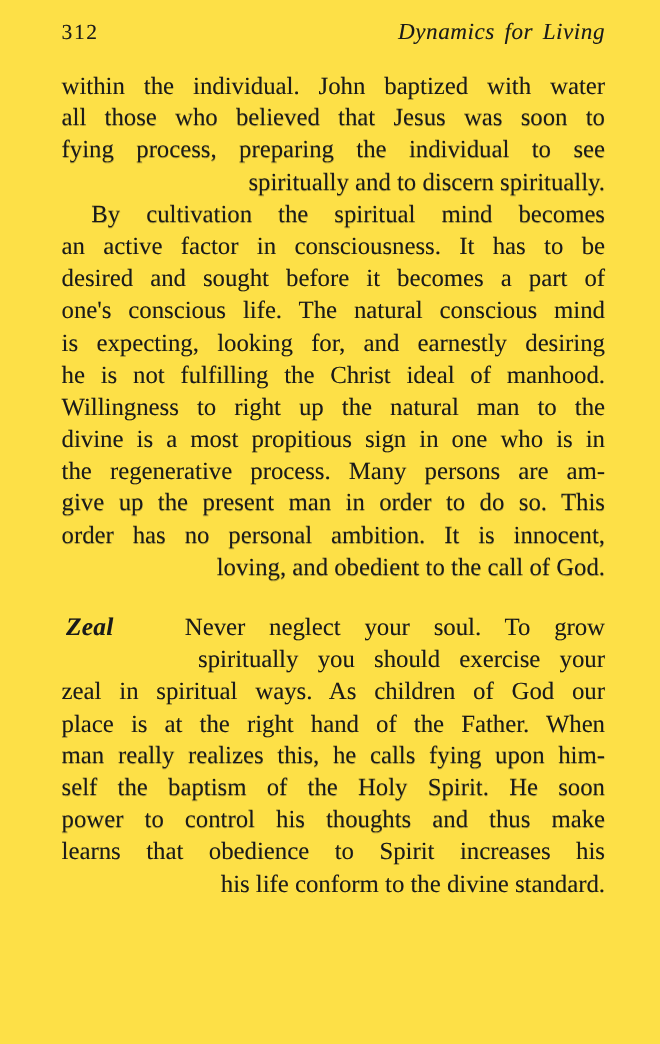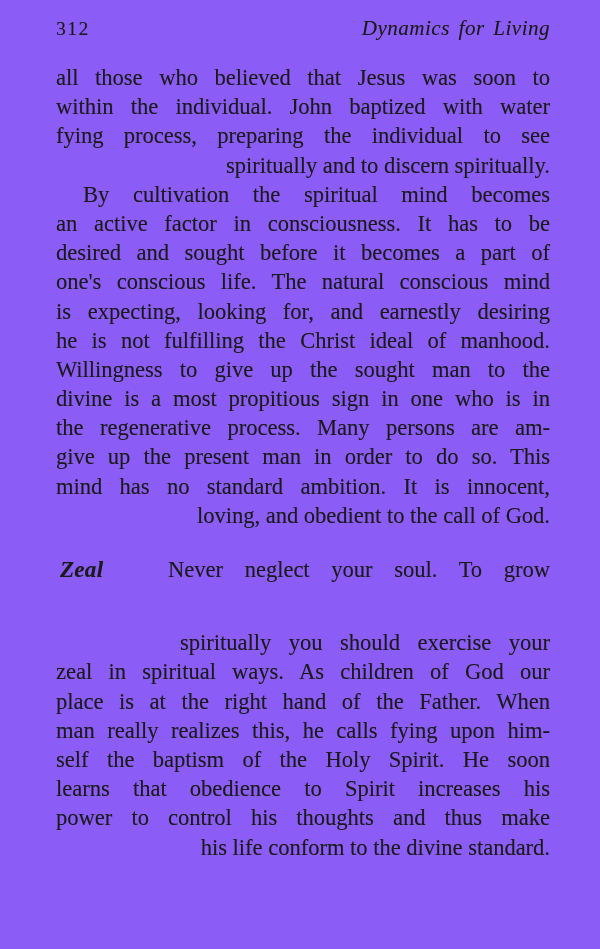--- a/index.html
+++ b/index.html
@@ -5,21 +5,21 @@
   * { margin: 0; padding: 0; box-sizing: border-box; }
   html, body {
     width: 600px;
     background: #fdfdfb;
     font-family: "Liberation Serif", "DejaVu Serif", serif;
   }
   .page {
     position: relative;
     width: 600px;
     height: 949px;
-    background: #8b5cf6;
+    background: #fde047;
     color: #1a1a1a;
     padding: 16px 50px 0 56px;
     overflow: hidden;
     text-shadow: 0.2px 0.3px 0.4px rgba(25,25,25,0.35);
   }
   .running-header {
     display: flex;
     justify-content: space-between;
     align-items: baseline;
     height: 26px;
@@ -55,63 +55,63 @@
     position: absolute;
     left: 4px;
     top: 0;
     font-weight: bold;
     font-style: italic;
     font-size: 23px;
     line-height: 29.2px;
     letter-spacing: 0.3px;
   }
   .wrap1 { margin-left: 112px; }
-  .wrap2 { margin-left: 124px; margin-top: 44px; }
+  .wrap2 { margin-left: 124px; }
 </style>
 </head>
 <body>
 
 <div class="page">
 
   <div class="running-header">
     <span class="pagenum">312</span>
     <span class="booktitle">Dynamics for Living</span>
   </div>
 
   <div class="content">
 
     <div class="para">
+      <div class="line j">within the individual. John baptized with water</div>
       <div class="line j">all those who believed that Jesus was soon to</div>
-      <div class="line j">within the individual. John baptized with water</div>
       <div class="line j">fying process, preparing the individual to see</div>
       <div class="line">spiritually and to discern spiritually.</div>
     </div>
 
     <div class="para">
       <div class="line j indent">By cultivation the spiritual mind becomes</div>
       <div class="line j">an active factor in consciousness. It has to be</div>
       <div class="line j">desired and sought before it becomes a part of</div>
       <div class="line j">one's conscious life. The natural conscious mind</div>
       <div class="line j">is expecting, looking for, and earnestly desiring</div>
       <div class="line j">he is not fulfilling the Christ ideal of manhood.</div>
-      <div class="line j">Willingness to give up the sought man to the</div>
+      <div class="line j">Willingness to right up the natural man to the</div>
       <div class="line j">divine is a most propitious sign in one who is in</div>
       <div class="line j">the regenerative process. Many persons are am-</div>
       <div class="line j">give up the present man in order to do so. This</div>
-      <div class="line j">mind has no standard ambition. It is innocent,</div>
+      <div class="line j">order has no personal ambition. It is innocent,</div>
       <div class="line">loving, and obedient to the call of God.</div>
     </div>
 
     <div class="zeal">
       <div class="zeal-head">Zeal</div>
       <div class="line j wrap1">Never neglect your soul. To grow</div>
       <div class="line j wrap2">spiritually you should exercise your</div>
       <div class="line j">zeal in spiritual ways. As children of God our</div>
       <div class="line j">place is at the right hand of the Father. When</div>
       <div class="line j">man really realizes this, he calls fying upon him-</div>
       <div class="line j">self the baptism of the Holy Spirit. He soon</div>
+      <div class="line j">power to control his thoughts and thus make</div>
       <div class="line j">learns that obedience to Spirit increases his</div>
-      <div class="line j">power to control his thoughts and thus make</div>
       <div class="line">his life conform to the divine standard.</div>
     </div>
 
   </div>
 </div>
 
 </body></html>

